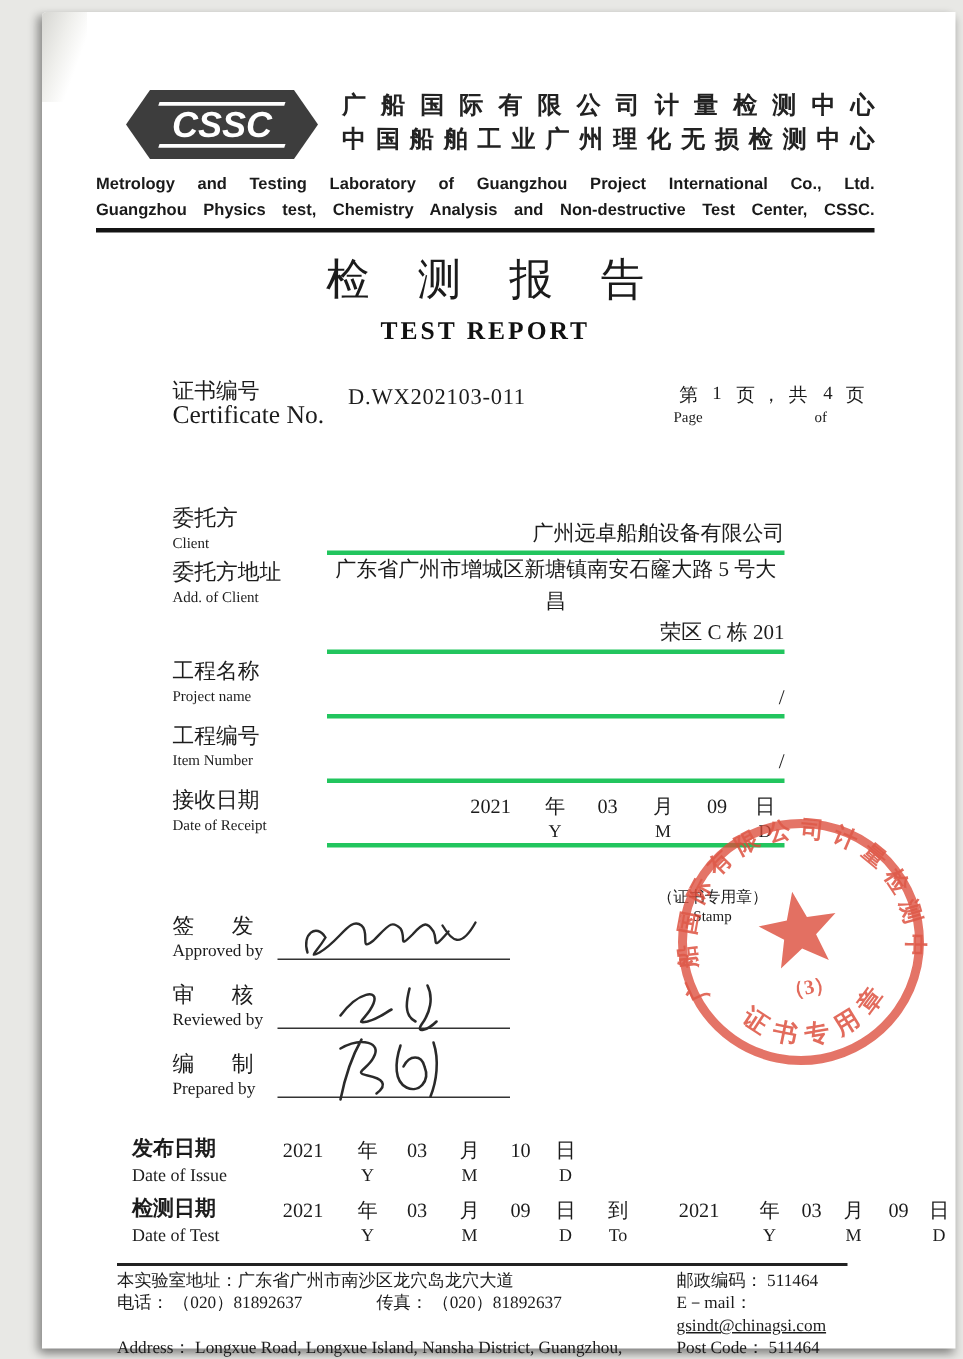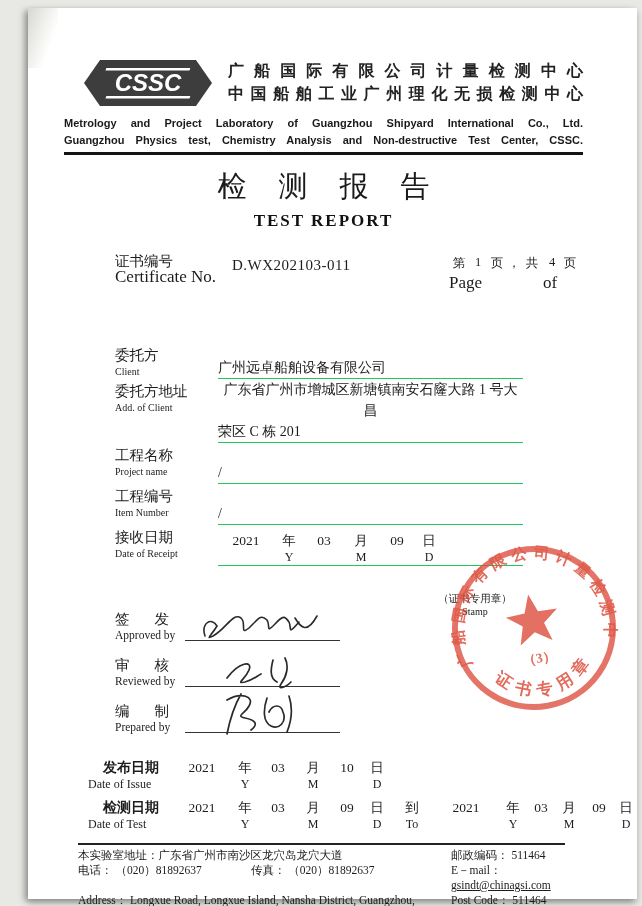--- a/index.html
+++ b/index.html
@@ -55,33 +55,33 @@
   .main{margin-left:51px;margin-right:4px;position:relative;}
   .cert-row{display:flex;margin-top:22px;}
   .cert-label .cn{font-size:14.5px;line-height:17px;display:block;}
   .cert-label .en{font-size:17px;line-height:14px;display:block;}
   .cert-value{font-size:15px;margin-left:16px;margin-top:4px;letter-spacing:.5px;}
   .pageinfo{margin-left:auto;font-size:12.5px;margin-top:2px;width:130px;}
   .pi-row1{display:flex;}
   .pi-row1 span{display:inline-block;text-align:center;}
   .pi-c1{width:20px;} .pi-c2{width:18px;} .pi-c3{width:20px;}
   .pi-c4{width:14px;} .pi-c5{width:22px;} .pi-c6{width:18px;} .pi-c7{width:18px;}
-  .pi-row2{display:flex;font-size:17px;margin-top:1px;}
+  .pi-row2{display:flex;font-size:10px;margin-top:1px;}
   .pi-page{width:38px;}
   .pi-of{margin-left:56px;}
 
   
   .info-table{margin-top:50px;width:408px;}
   .info-row{display:flex;}
   .info-label{width:103px;flex:none;padding-top:3px;}
   .info-label .cn{font-size:14.5px;line-height:18px;display:block;}
   .info-label .en{font-size:10px;line-height:15px;display:block;}
   .info-value{
-    flex:1;border-bottom:1px solid #22c55e;
-    display:flex;flex-direction:column;justify-content:flex-end;align-items:flex-start;
+    flex:1;border-bottom:3px solid #22c55e;
+    display:flex;flex-direction:column;justify-content:flex-end;align-items:flex-end;
     text-align:center;font-size:14px;line-height:21px;padding-bottom:0;
   }
   .h36{min-height:33px;} .h50{min-height:47px;} .h42{min-height:40px;}
   .date-mini{display:grid;grid-template-columns:56px 30px 40px 34px 38px 26px;font-size:13.5px;line-height:16px;}
   .date-mini span{text-align:center;}
   .date-mini .sub{font-size:12px;}
 
   
   .sig-block{margin-top:40px;width:300px;}
   .sig-row{display:flex;align-items:flex-end;margin-bottom:9px;}
@@ -102,21 +102,21 @@
     transform:rotate(-10deg);opacity:.9;
   }
 
   
   .dates{margin-left:24px;margin-top:24px;}
   .date-grid{
     display:grid;font-size:13.5px;line-height:17px;
     grid-template-columns:86px 56px 30px 36px 34px 34px 26px 44px 64px 30px 26px 30px 30px 24px;
     margin-bottom:6px;
   }
-  .date-grid .lab-cn{font-weight:bold;font-size:14px;text-align:center;}
+  .date-grid .lab-cn{font-weight:bold;font-size:14px;}
   .date-grid .lab-en{font-size:12px;}
   .date-grid .c{text-align:center;}
   .date-grid .sub{font-size:12px;text-align:center;}
 
   
   .footer{
     margin-left:14px;margin-right:18px;margin-top:10px;
     border-top:2px solid #222;padding-top:3px;
     font-size:11.5px;line-height:15px;
   }
@@ -140,21 +140,21 @@
           <rect x="22" y="10" width="84" height="2.5" fill="#ffffff" transform="skewX(-18)" transform-origin="64 11"></rect>
           <text x="64" y="33" text-anchor="middle" font-family="Liberation Sans, sans-serif" font-size="24" font-weight="bold" font-style="italic" fill="#ffffff">CSSC</text>
           <rect x="22" y="38" width="84" height="2.5" fill="#ffffff" transform="skewX(-18)" transform-origin="64 39"></rect>
         </svg>
       </div>
       <div class="org-names">
         <div class="org-cn">广船国际有限公司计量检测中心</div>
         <div class="org-cn">中国船舶工业广州理化无损检测中心</div>
       </div>
     </div>
-    <div class="org-en first">Metrology and Project Laboratory of Guangzhou Shipyard International Co., Ltd.</div>
+    <div class="org-en first">Metrology and Testing Laboratory of Guangzhou Project International Co., Ltd.</div>
     <div class="org-en">Guangzhou Physics test, Chemistry Analysis and Non-destructive Test Center, CSSC.</div>
     <div class="header-rule"></div>
 
     <h1 class="title-cn">检 测 报 告</h1>
     <h2 class="title-en">TEST REPORT</h2>
 
     <div class="main">
 
       <div class="cert-row">
         <div class="cert-label">
@@ -190,21 +190,21 @@
             <span>广州远卓船舶设备有限公司</span>
           </div>
         </div>
 
         <div class="info-row">
           <div class="info-label">
             <span class="cn">委托方地址</span>
             <span class="en">Add. of Client</span>
           </div>
           <div class="info-value h50">
-            <span>广东省广州市增城区新塘镇南安石窿大路 1 号大昌</span>
+            <span>广东省广州市增城区新塘镇南安石窿大路 5 号大昌</span>
             <span>荣区 C 栋 201</span>
           </div>
         </div>
 
         <div class="info-row">
           <div class="info-label">
             <span class="cn">工程名称</span>
             <span class="en">Project name</span>
           </div>
           <div class="info-value h42">

